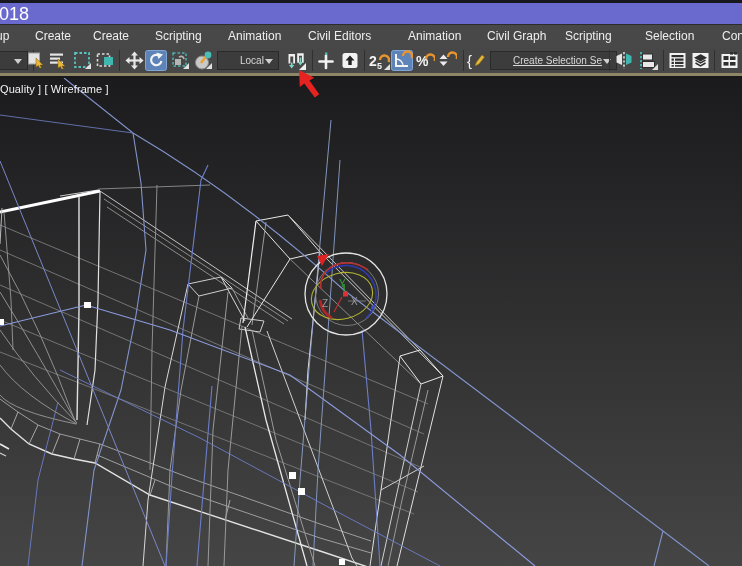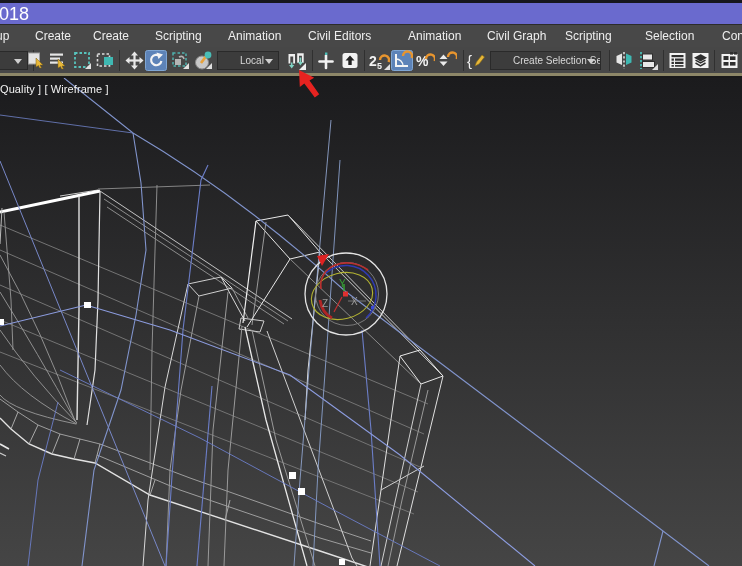--- a/index.html
+++ b/index.html
@@ -153,21 +153,21 @@
     <polygon points="1.5,8 9.5,8 5.5,3.5" fill="#ececec"></polygon>
     <polygon points="1.5,10.5 9.5,10.5 5.5,15" fill="#ececec"></polygon>
     <path d="M 10 6 A 4.5 4.5 0 1 1 18.5 8" fill="none" stroke="#e8952e" stroke-width="2.4"></path>
   </svg>
   <div class="sep" style="left:463px"></div>
 
   <svg class="ticon" style="left:467px" viewBox="0 0 19 19">
     <text x="0" y="15" font-family="Liberation Sans" font-size="15" fill="#f2f2f2">{</text>
     <polygon points="8,15 9.5,11 15,4 17.5,6 12,13" fill="#e8b83a" stroke="#8a6a10" stroke-width="0.6"></polygon>
   </svg>
-  <div class="combo" style="left:490px;width:111px;">Create Selection Se<span class="carrow"></span></div>
+  <div class="combo" style="left:490px;width:127px;text-decoration:underline;">Create Selection Se<span class="carrow"></span></div>
   <div class="sep" style="left:609px"></div>
 
   <svg class="ticon" style="left:615px" viewBox="0 0 19 19">
     <line x1="9" y1="1" x2="9" y2="18" stroke="#dcdcdc" stroke-width="1.6" stroke-dasharray="2.2 2"></line>
     <polygon points="1.5,5 7,2.5 7,14 1.5,11.5" fill="#e6e6e6"></polygon>
     <polygon points="11,2.5 16.5,5 16.5,11.5 11,14" fill="#3fb8b2"></polygon>
   </svg>
 
   <svg class="ticon" style="left:639px" viewBox="0 0 19 19">
     <line x1="2" y1="1" x2="2" y2="18" stroke="#45bcb4" stroke-width="1.8" stroke-dasharray="2.2 1.8"></line>

